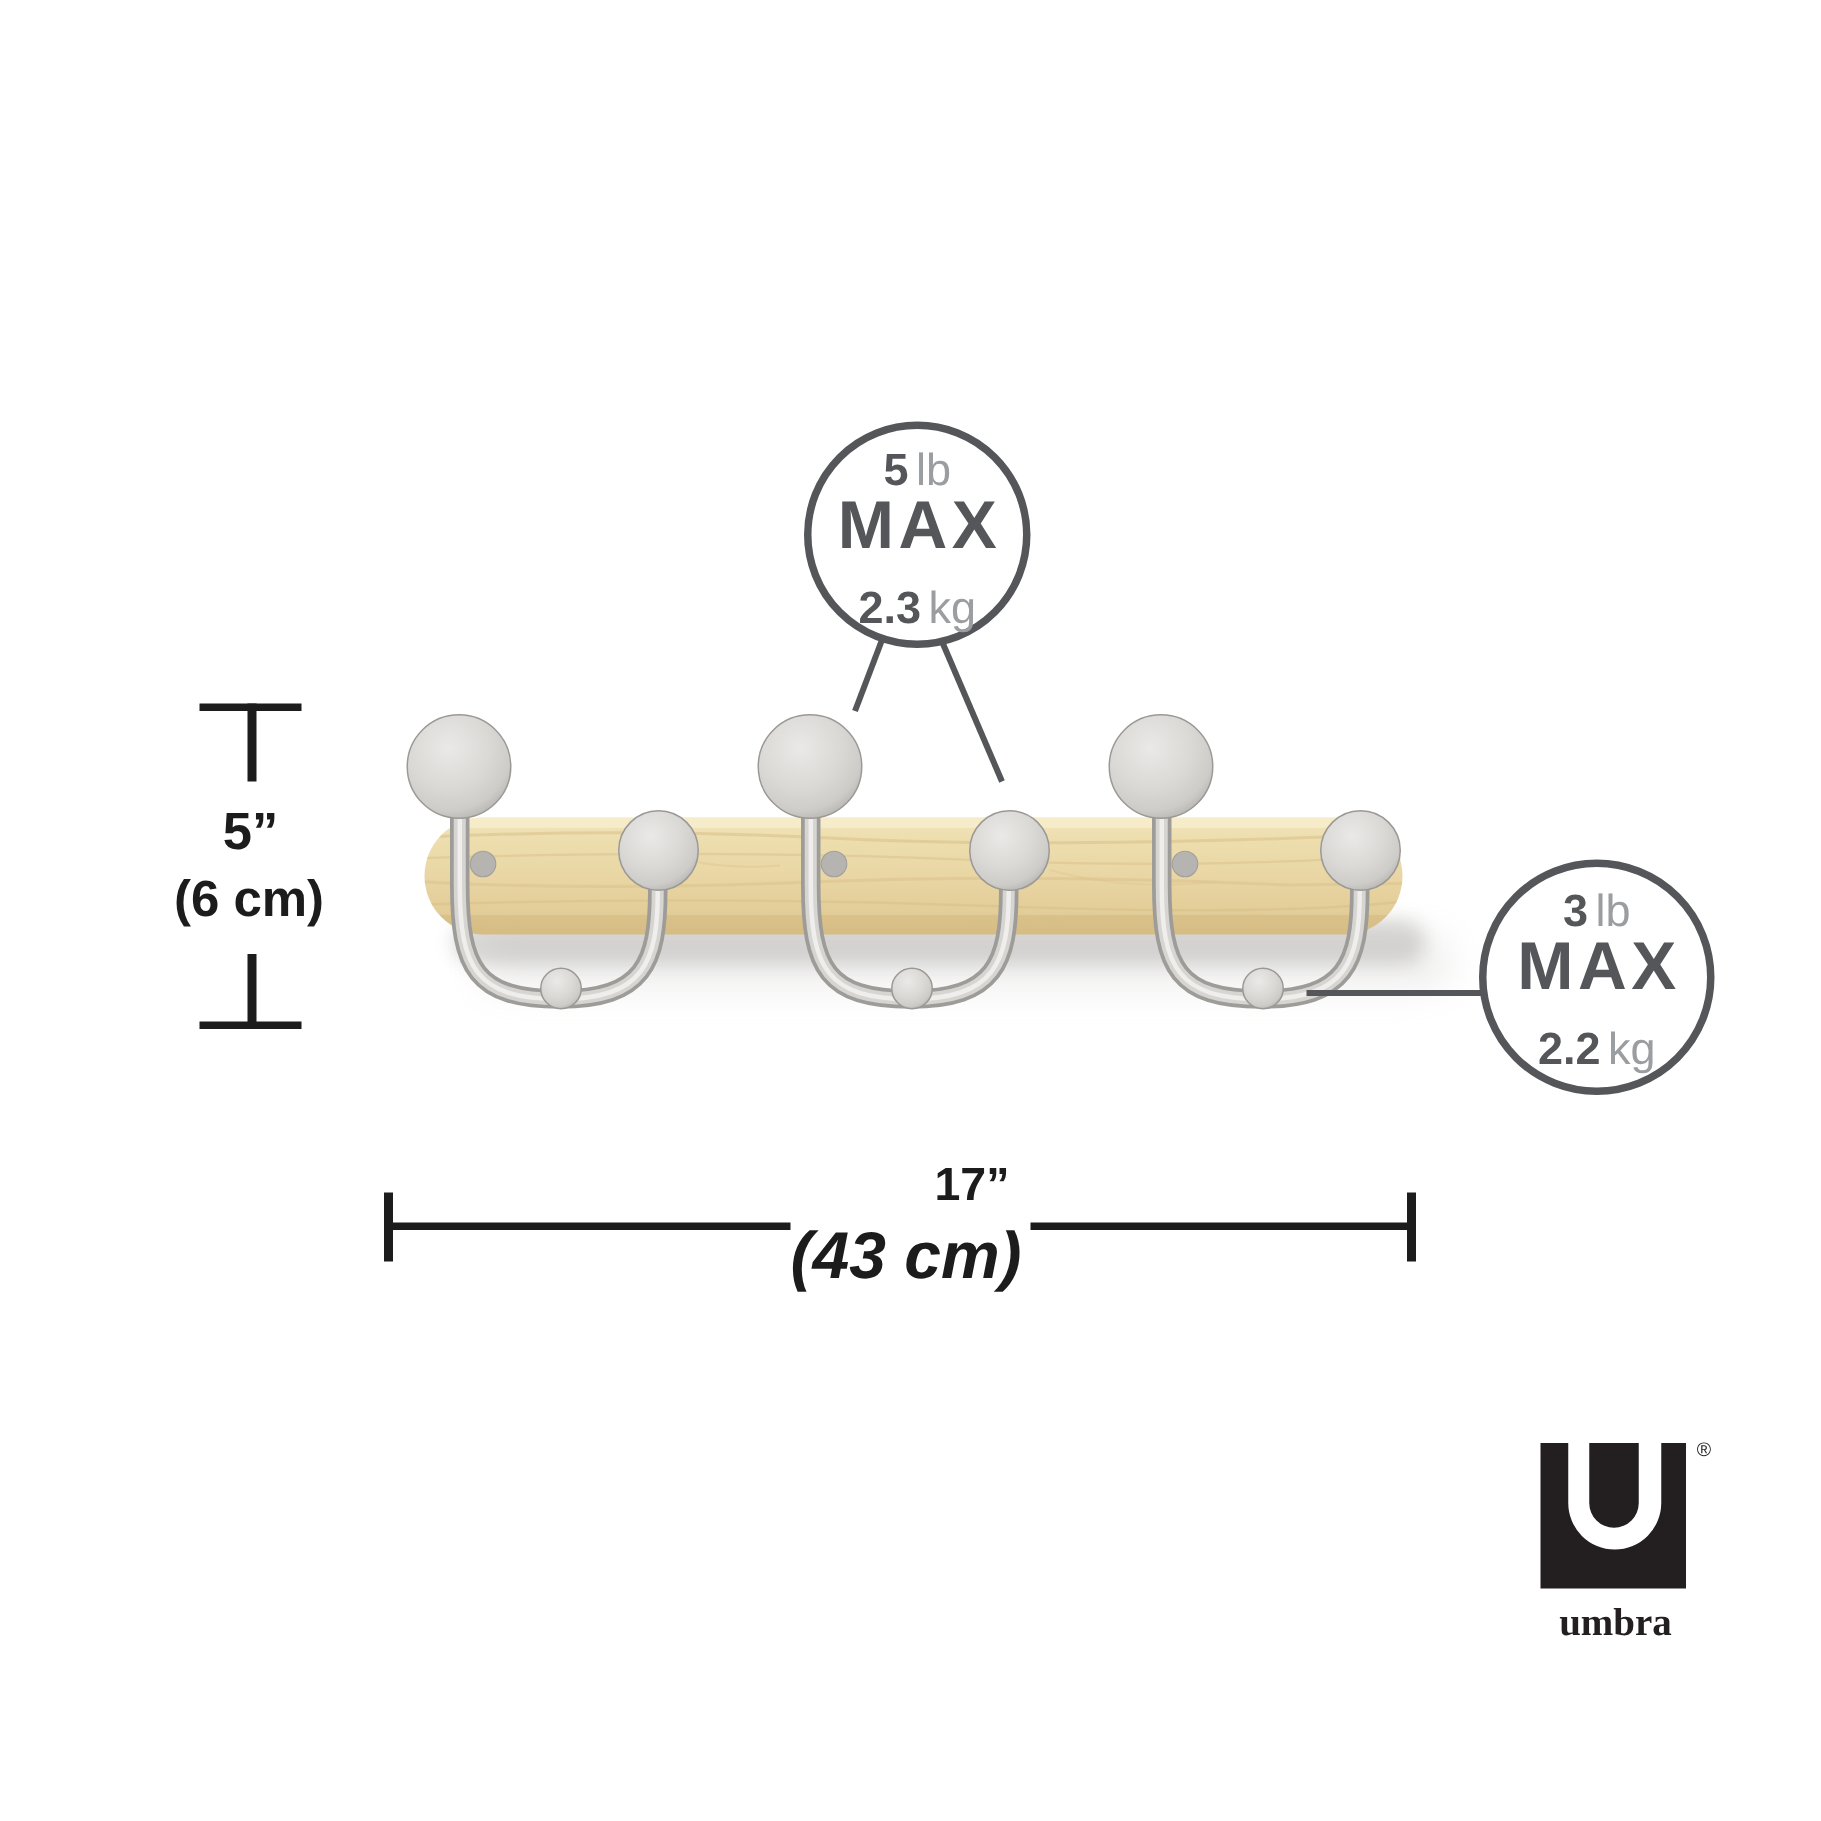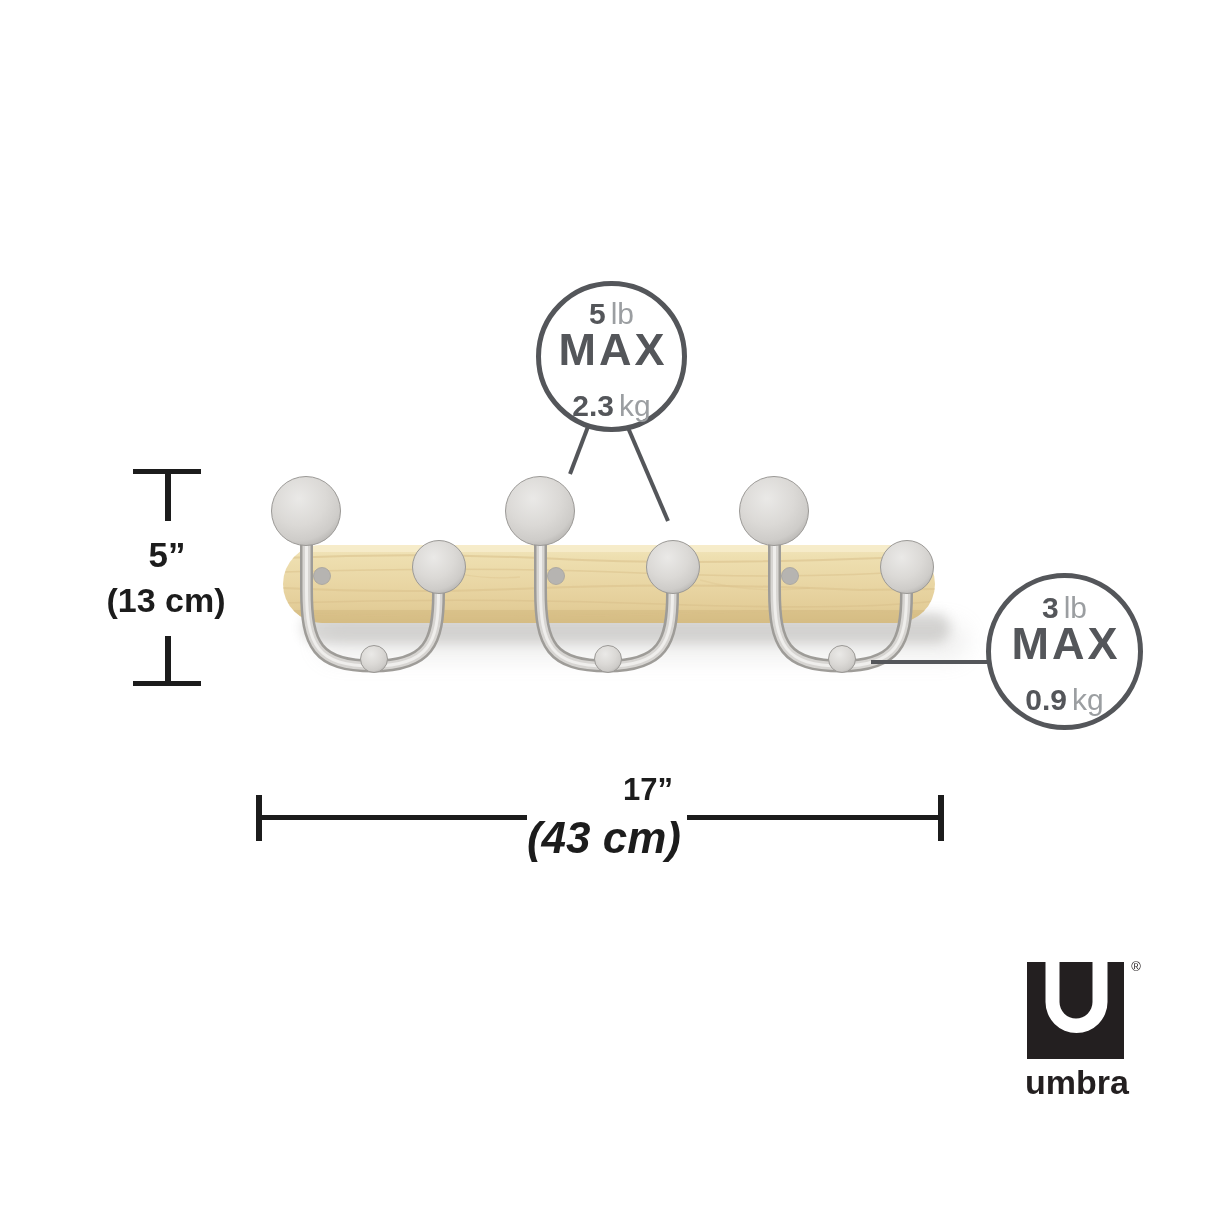--- a/index.html
+++ b/index.html
@@ -28,21 +28,21 @@
     color:#1c1c1c;white-space:nowrap;}
   .h-in{left:167px;top:555px;font-size:35px;}
   .h-cm{left:166px;top:600px;font-size:34px;}
   .w-in{left:604px;top:790px;font-size:31px;margin-left:44px;}
   .w-cm{left:604px;top:838px;font-size:44px;font-style:italic;}
 
   
   .reg{position:absolute;left:1136px;top:966px;transform:translate(-50%,-50%);
     font-size:13px;color:#231f20;}
   .wordmark{position:absolute;left:1077px;top:1082px;transform:translate(-50%,-50%);
-    font-size:34px;font-weight:bold;color:#231f20;}
+    font-size:26px;font-weight:bold;color:#231f20;font-family:Liberation Serif, serif;}
 
   
   .knob{fill:url(#metal);stroke:#9b9996;stroke-width:1;}
   .peg{fill:#b6b4b1;stroke:#a3a19e;stroke-width:0.8;}
   .arm-base{stroke:#9e9c98;stroke-width:13;fill:none;}
   .arm-mid{stroke:#d7d5d2;stroke-width:8;fill:none;}
   .arm-hi{stroke:#efeeec;stroke-width:3;fill:none;}
   .dim{fill:#1c1c1c;}
   .callout{stroke:#54565a;stroke-width:4;fill:none;}
   .grain{fill:none;stroke:#d9bf8a;}
@@ -173,26 +173,26 @@
     </div>
   </div>
 
   <div class="badge badge-tip">
     <div class="cap-row">
       <span>3</span>
       <span class="unit">lb</span>
     </div>
     <div class="cap-max">MAX</div>
     <div class="cap-row bottom">
-      <span>0.9</span>
+      <span>2.2</span>
       <span class="unit">kg</span>
     </div>
   </div>
 
   <div class="dim-text h-in">5”</div>
-  <div class="dim-text h-cm">(13 cm)</div>
+  <div class="dim-text h-cm">(6 cm)</div>
   <div class="dim-text w-in">17”</div>
   <div class="dim-text w-cm">(43 cm)</div>
 
   <div class="reg">®</div>
   <div class="wordmark">umbra</div>
 
 </div>
 
 </body></html>

